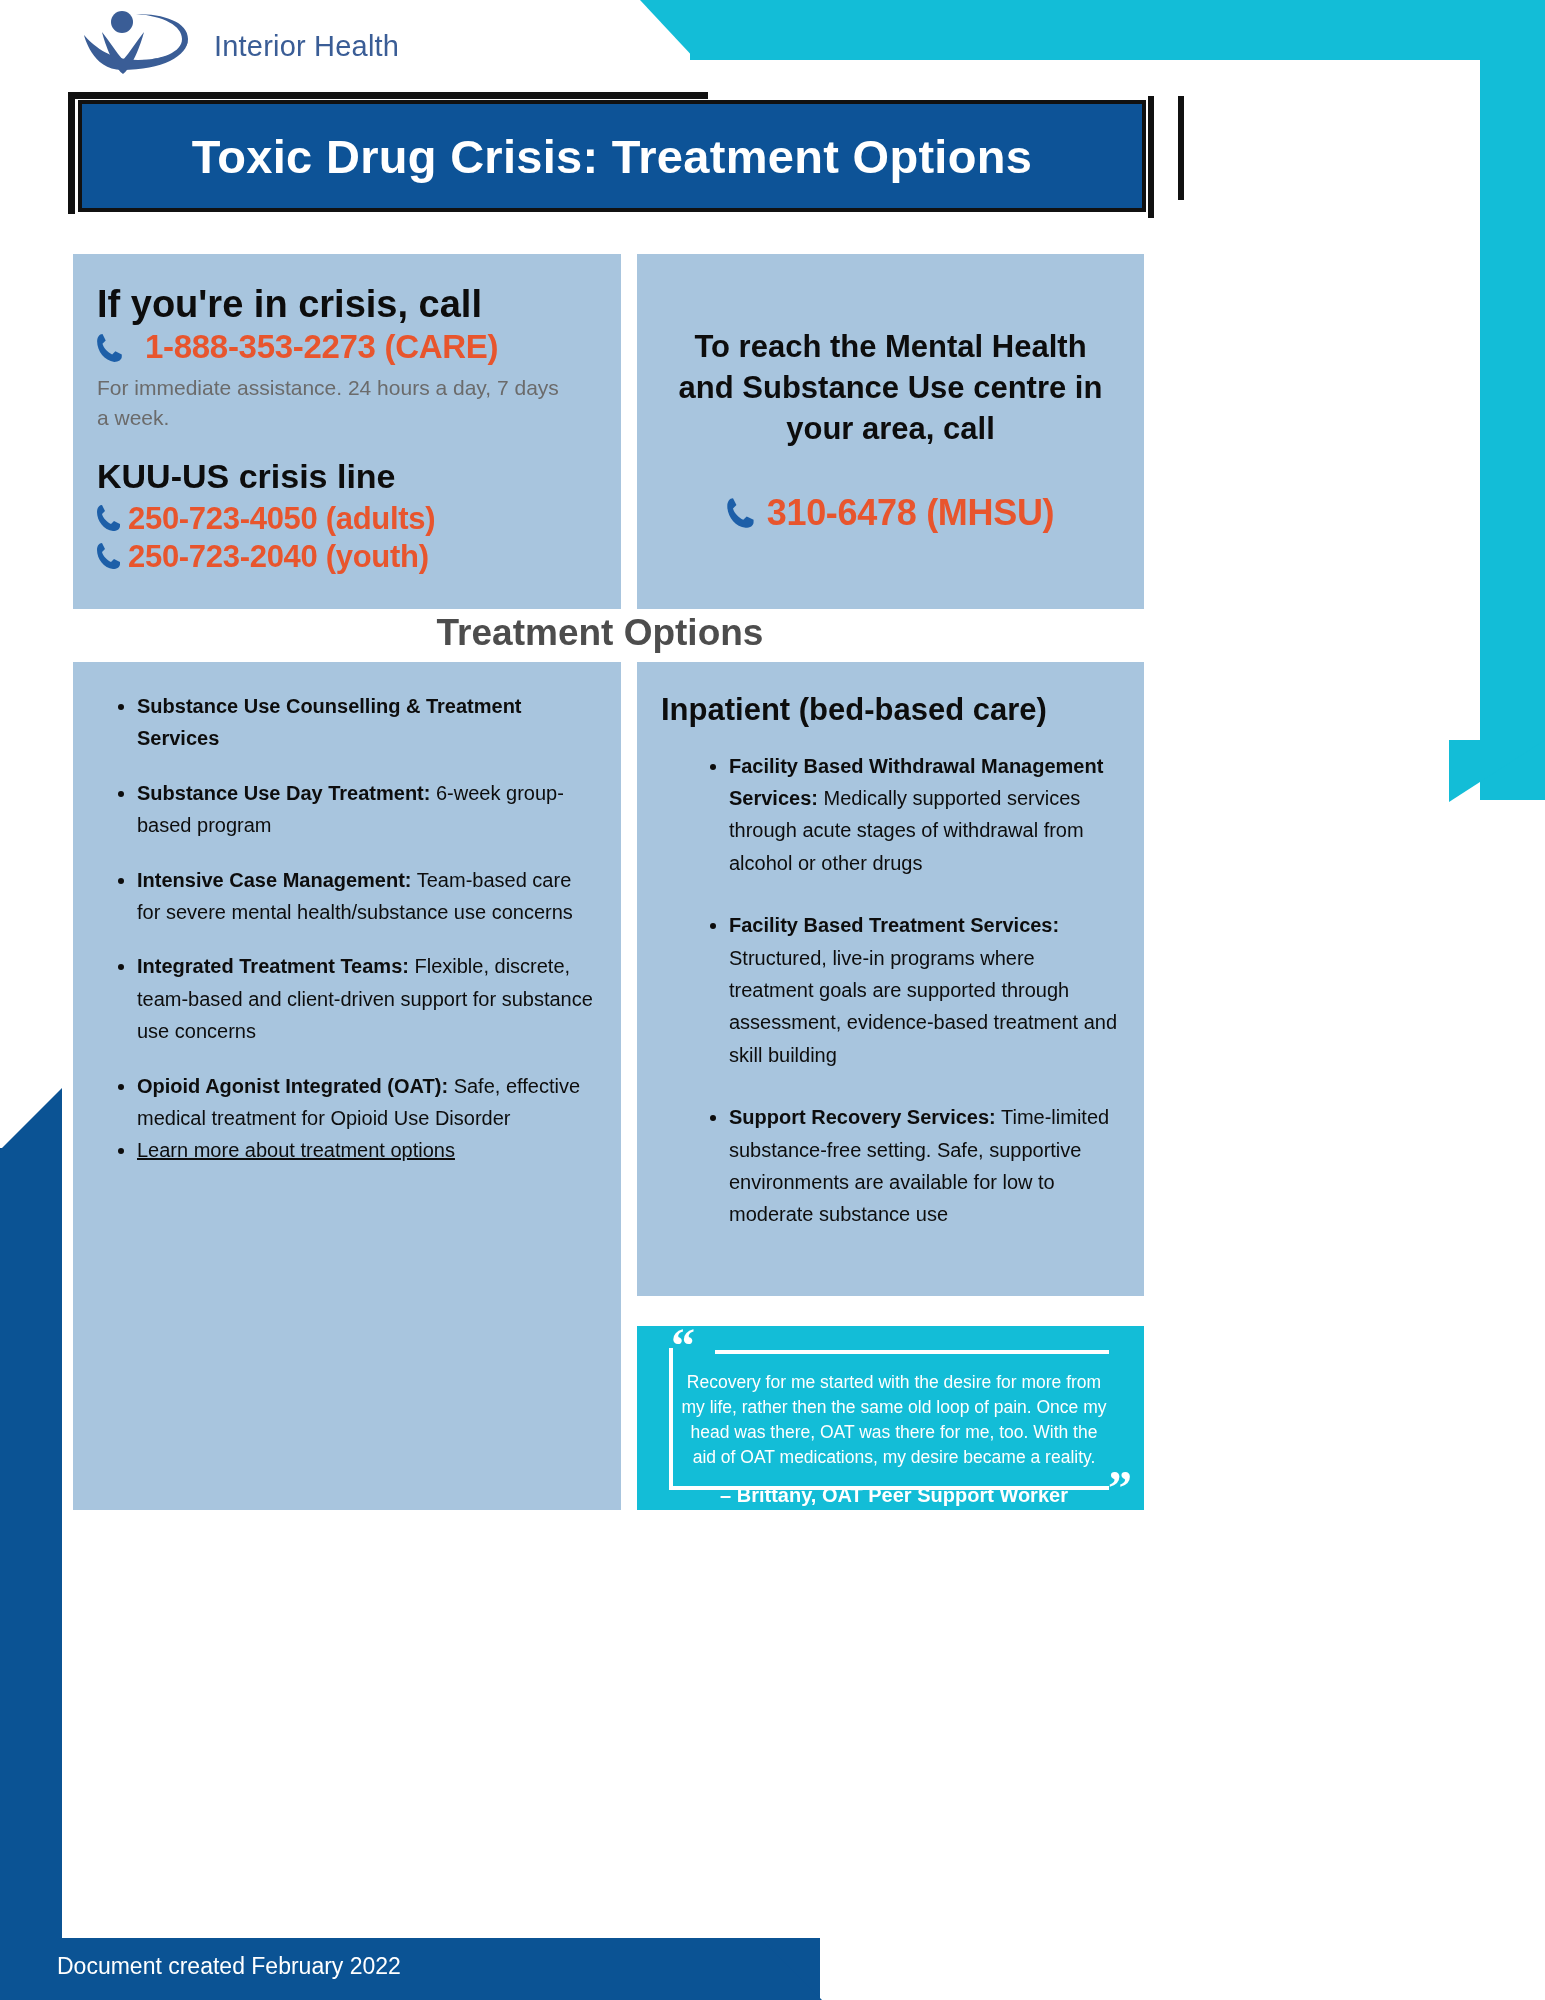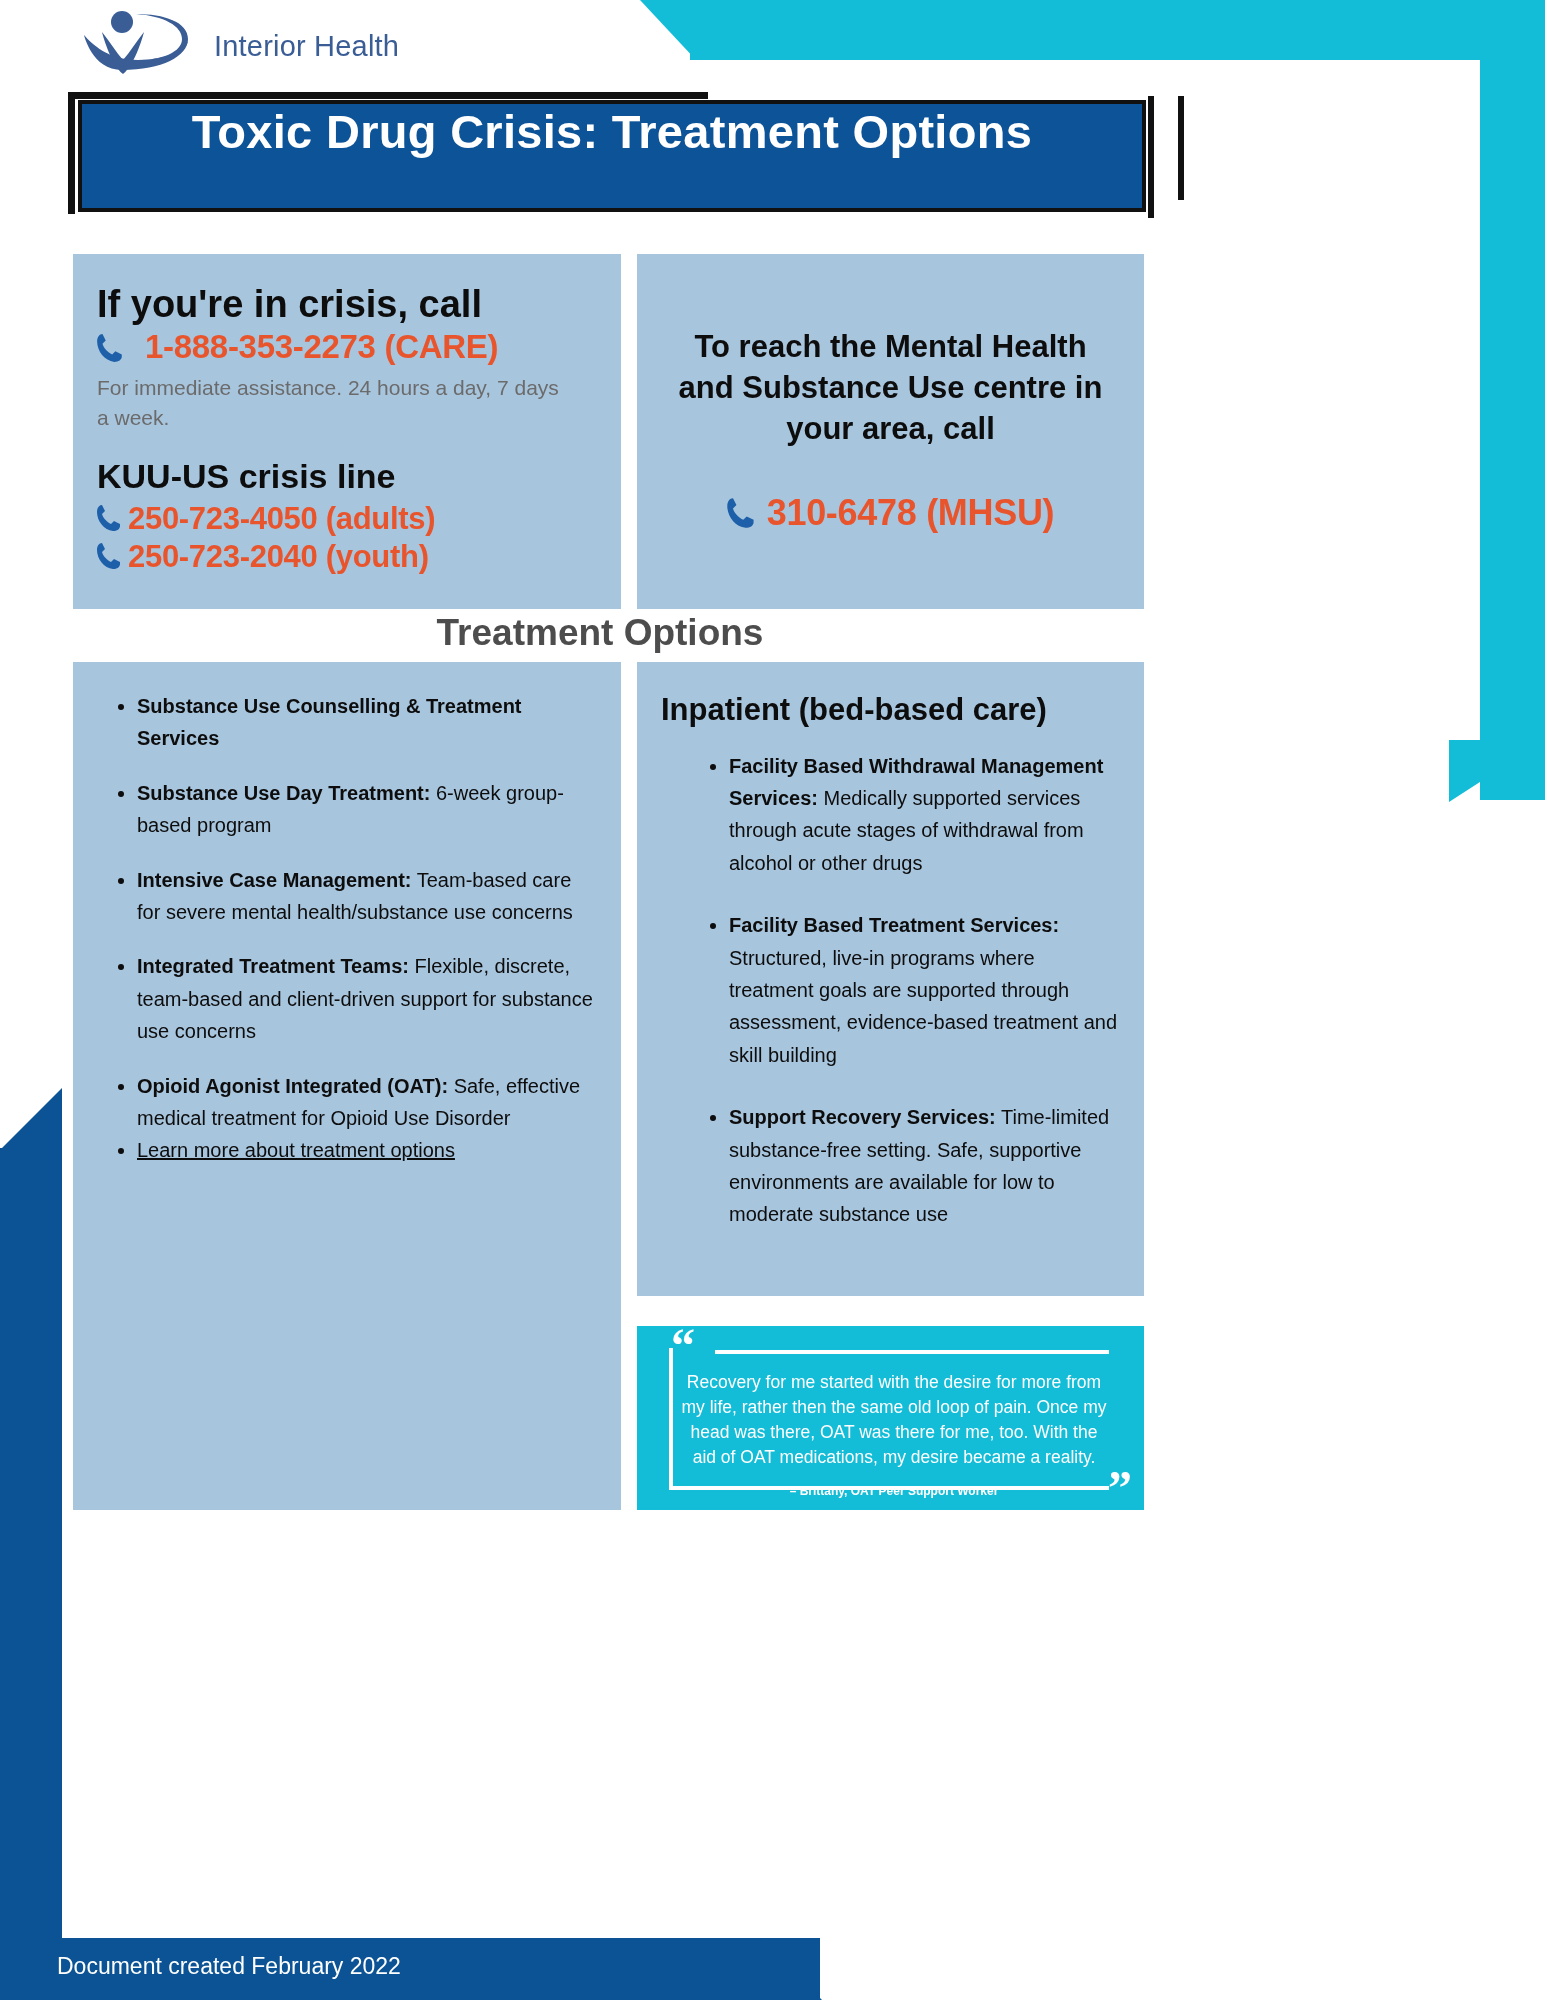--- a/index.html
+++ b/index.html
@@ -40,21 +40,21 @@
     margin-left:18px;font-family:"Liberation Sans", sans-serif;
   }
 
   
   .title-wrap{position:absolute;left:68px;top:92px;width:1090px;height:128px;}
   .title-shadow-top{position:absolute;left:0;top:0;width:640px;height:7px;background:#111;}
   .title-shadow-left{position:absolute;left:0;top:0;width:7px;height:122px;background:#111;}
   .title-banner{
     position:absolute;left:10px;top:8px;width:1068px;height:112px;
     background:#0d5397;border:4px solid #111;
-    display:flex;justify-content:center;box-sizing:border-box;
+    display:flex;align-items:center;justify-content:center;box-sizing:border-box;
   }
   .title-banner h1{
     margin:0;color:#ffffff;font-size:47px;font-weight:bold;letter-spacing:.3px;
   }
   .title-bar-1{position:absolute;left:1148px;top:96px;width:6px;height:122px;background:#111;}
   .title-bar-2{position:absolute;left:1178px;top:96px;width:6px;height:104px;background:#111;}
 
   
   .card{position:absolute;background:#a8c5de;}
   .crisis-card{left:73px;top:254px;width:548px;height:355px;}
@@ -118,21 +118,21 @@
   .qmark-close{
     position:absolute;right:12px;bottom:-2px;color:#ffffff;font-size:48px;font-weight:bold;
     font-family:"Liberation Serif", serif;line-height:1;
   }
   .quote-text{
     position:absolute;left:42px;top:44px;width:430px;
     color:#ffffff;font-size:17.5px;line-height:1.42;text-align:center;
   }
   .quote-attr{
     position:absolute;left:42px;top:158px;width:430px;
-    color:#ffffff;font-size:12px;font-weight:bold;text-align:center;
+    color:#ffffff;font-size:20px;font-weight:bold;text-align:center;
   }
 
   
   .footer-text{
     position:absolute;left:57px;top:1953px;color:#ffffff;font-size:23px;
   }
 </style>
 </head>
 <body>
 

